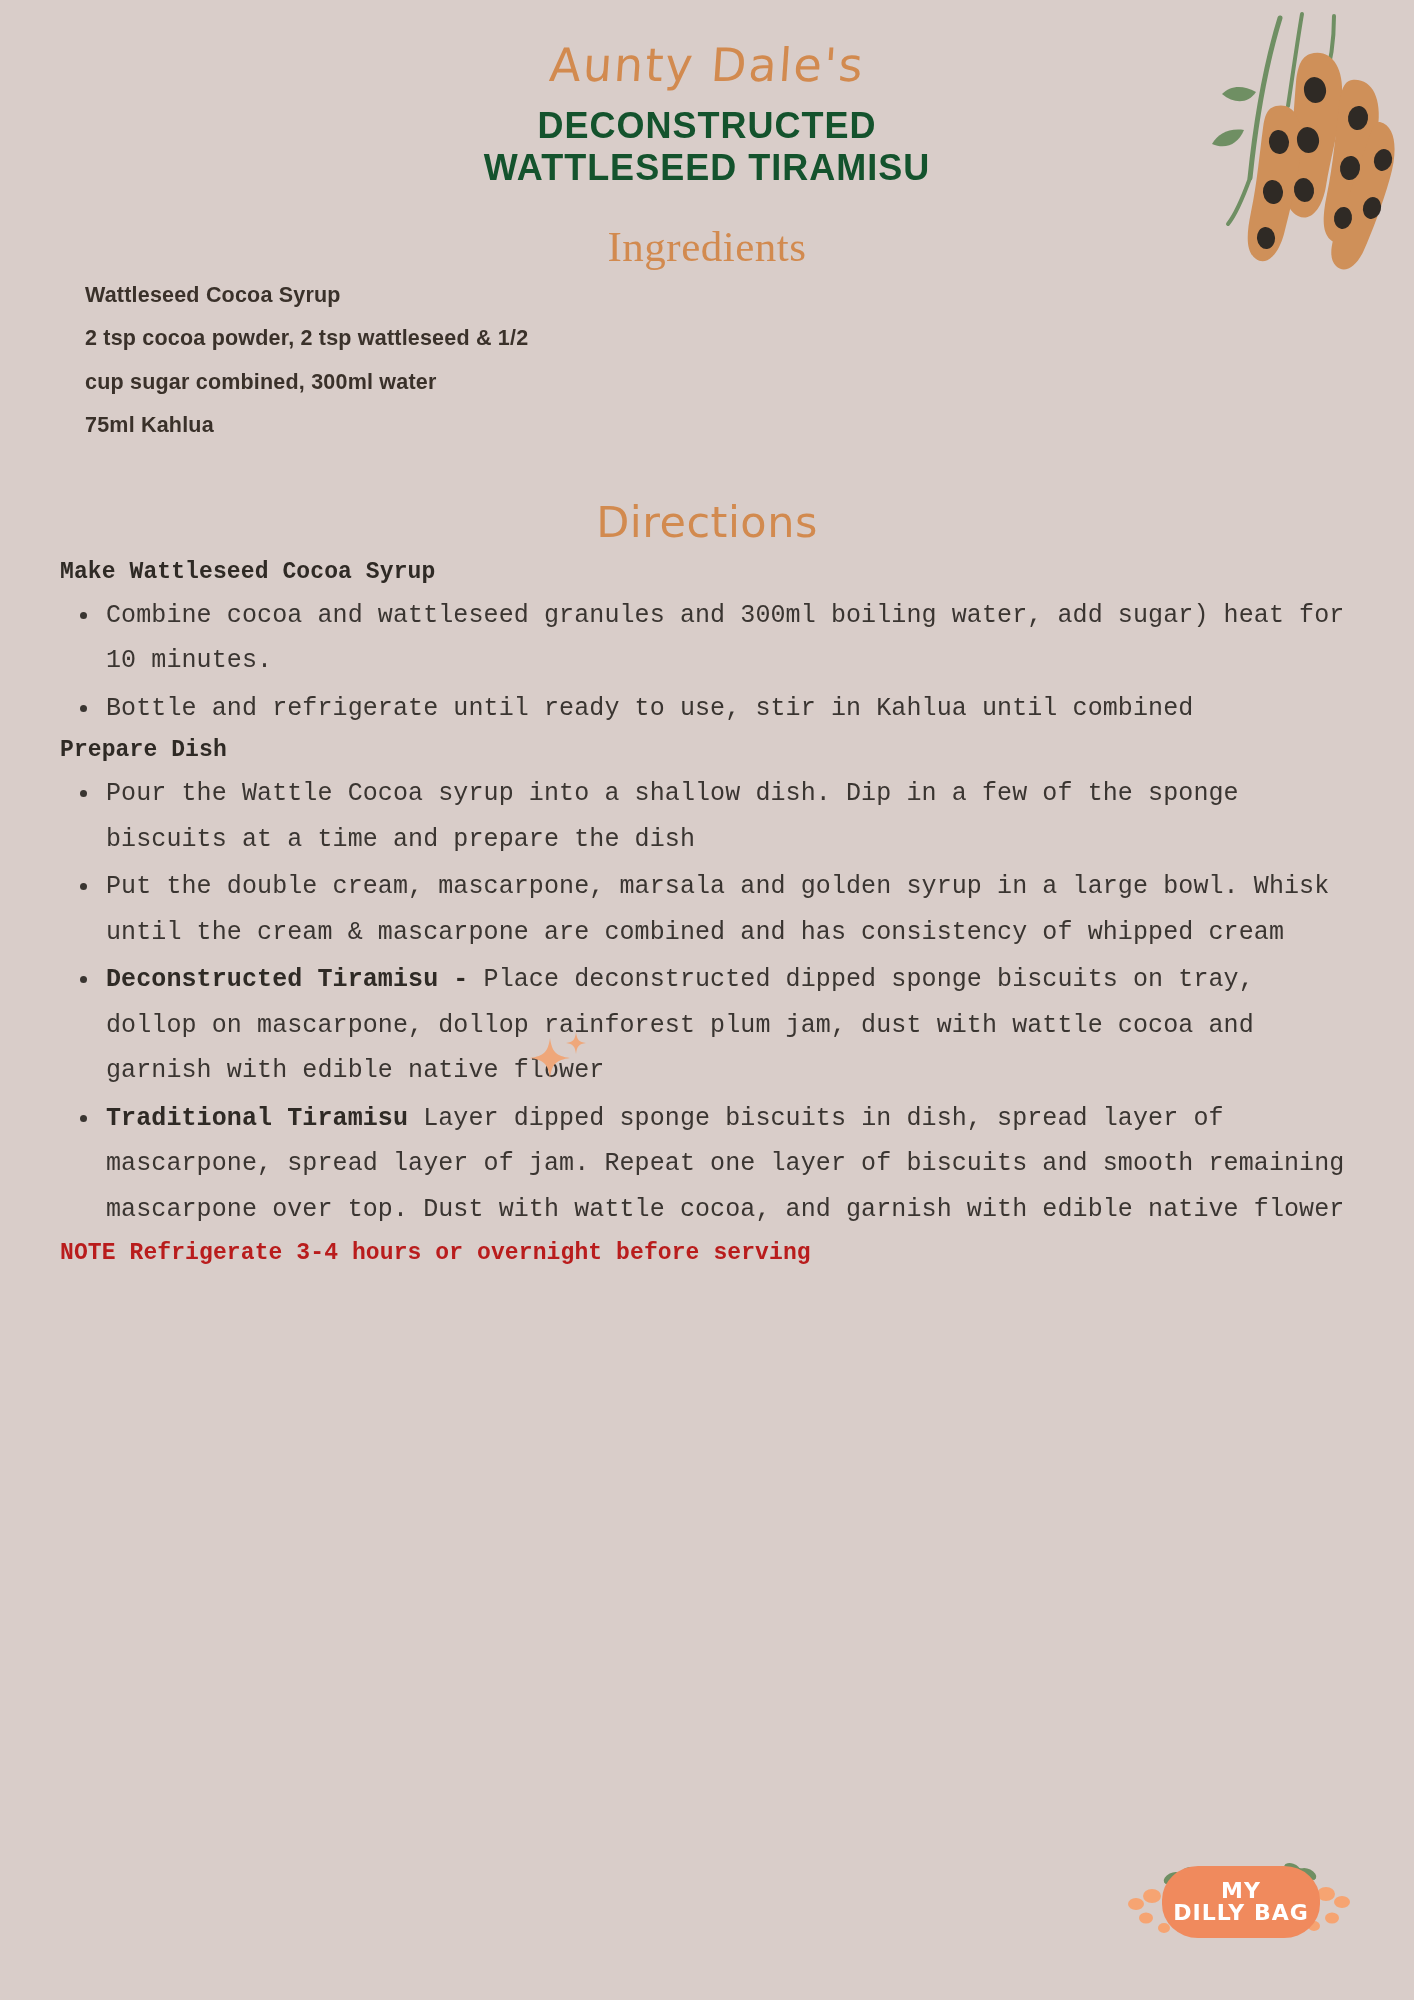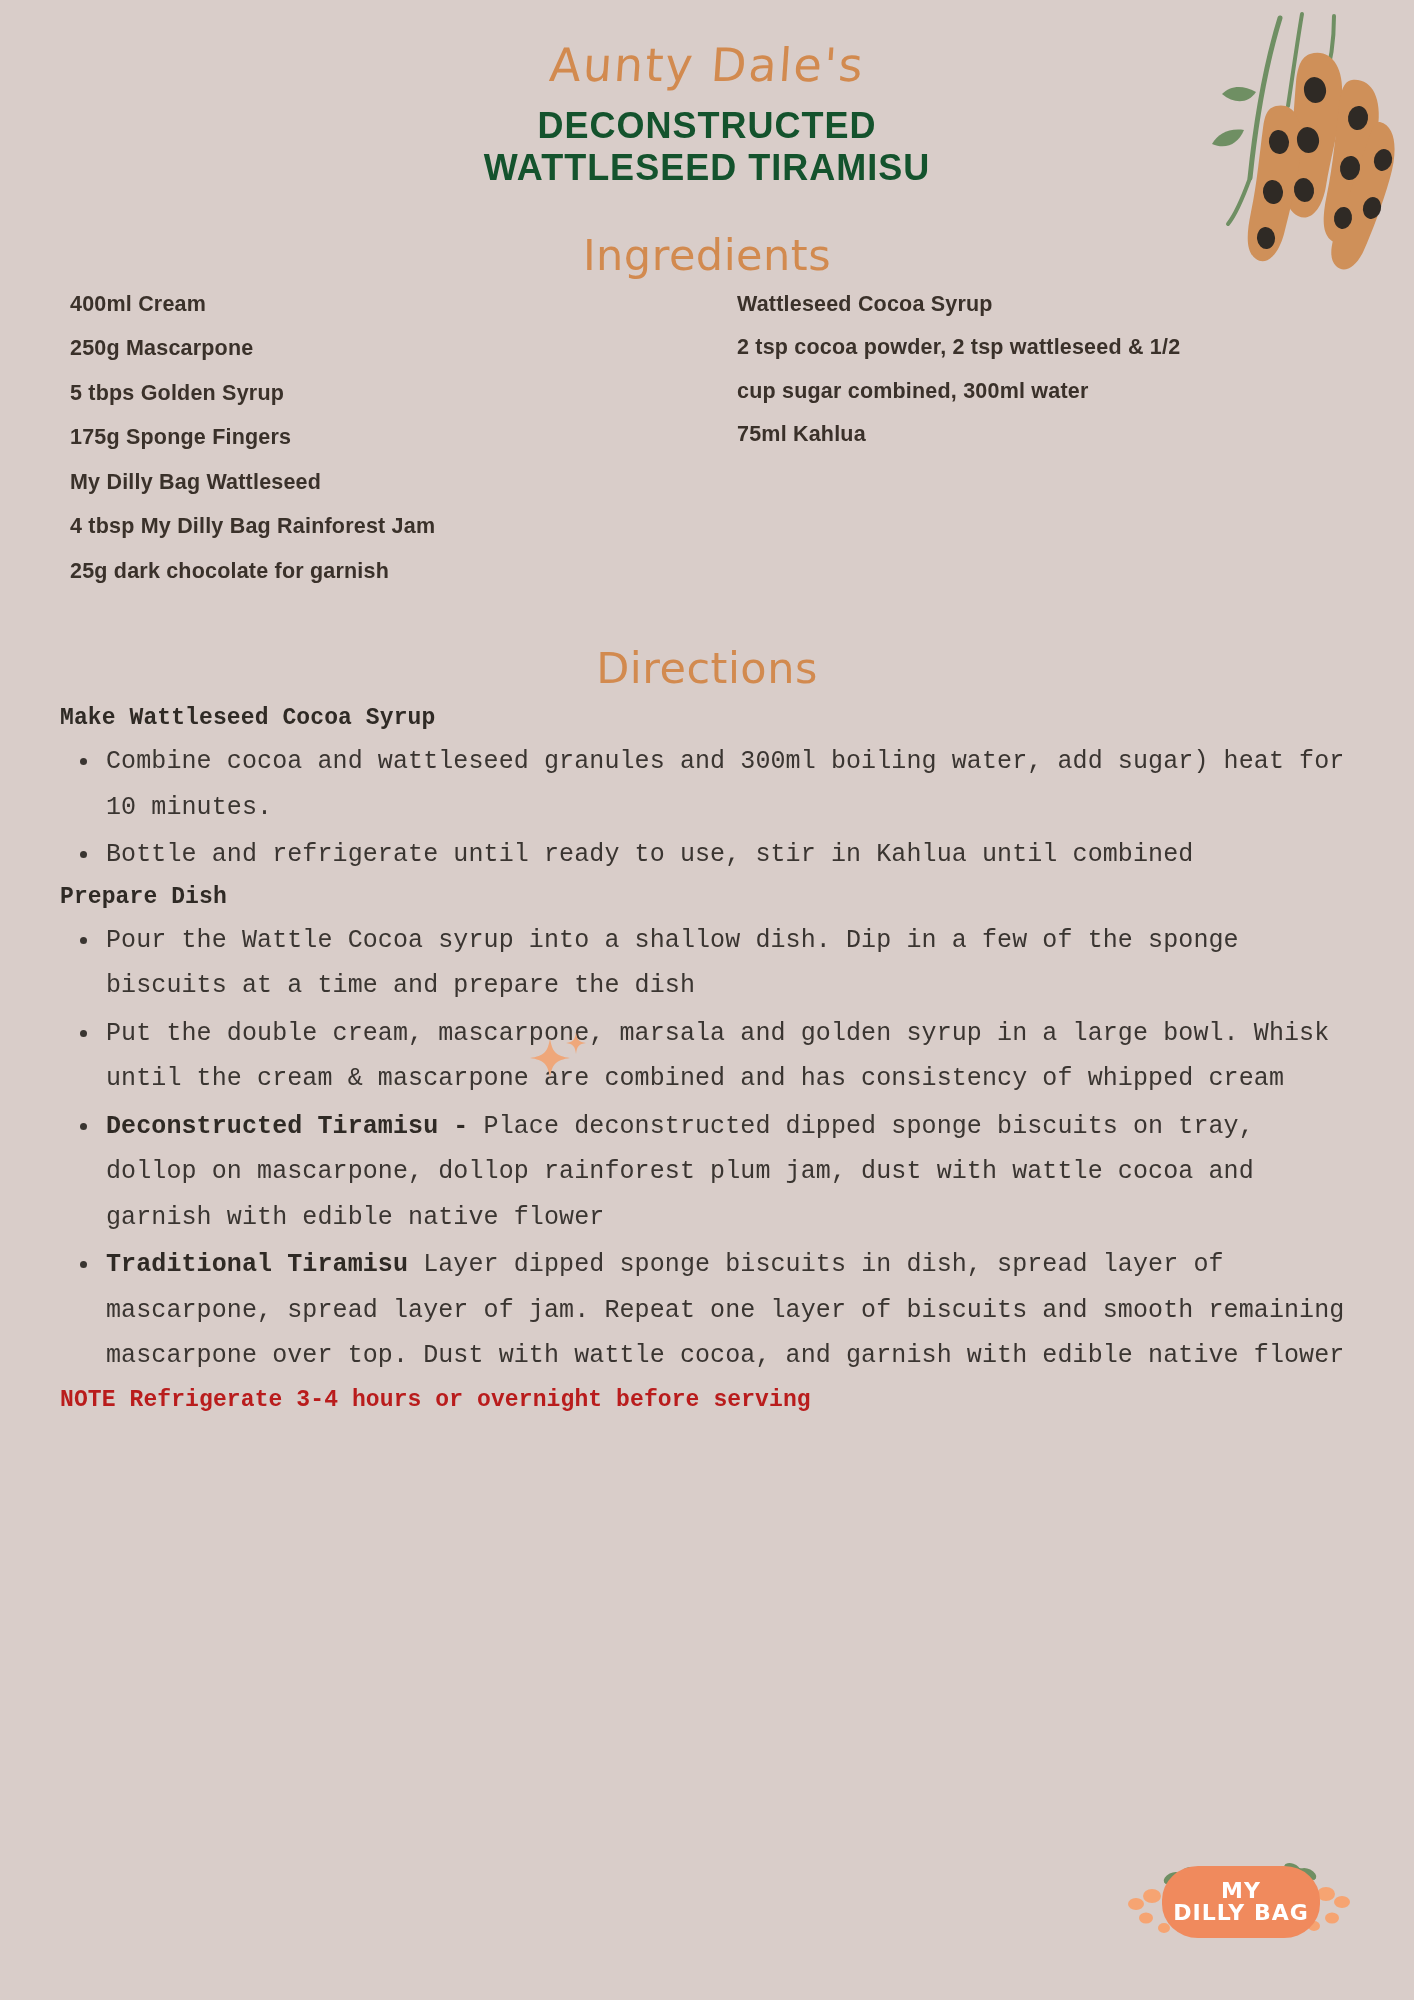--- a/index.html
+++ b/index.html
@@ -61,21 +61,21 @@
 
   
   .section-heading {
     font-family: "DejaVu Sans", sans-serif;
     font-size: 43px;
     color: #d28a4f;
     text-align: center;
     font-weight: 400;
     letter-spacing: 0.5px;
   }
-  #ingredients-heading { margin: 40px 0 14px 0; }
+  #ingredients-heading { margin: 32px 0 14px 0; font-family: Liberation Serif, serif; }
   #directions-heading  { margin: 38px 0 12px 0; }
 
   
   .ingredients-wrap {
     display: flex;
     padding: 0 55px 0 70px;
     gap: 30px;
     align-items: flex-start;
   }
   .ing-col { flex: 1; }
@@ -226,29 +226,20 @@
     <div class="script-title">Aunty Dale's</div>
     <h1 class="main-title">
       <span class="line">DECONSTRUCTED</span>
       <span class="line">WATTLESEED TIRAMISU</span>
     </h1>
   </div>
 
   <div class="section-heading" id="ingredients-heading">Ingredients</div>
 
   <div class="ingredients-wrap">
-    <div class="ing-col left">
-      <div class="ing-item">400ml Cream</div>
-      <div class="ing-item">250g Mascarpone</div>
-      <div class="ing-item">5 tbps Golden Syrup</div>
-      <div class="ing-item">175g Sponge Fingers</div>
-      <div class="ing-item">My Dilly Bag Wattleseed</div>
-      <div class="ing-item">4 tbsp My Dilly Bag Rainforest Jam</div>
-      <div class="ing-item">25g dark chocolate for garnish</div>
-    </div>
     <div class="ing-col right">
       <div class="ing-item">Wattleseed Cocoa Syrup</div>
       <div class="ing-item cont">2 tsp cocoa powder,  2 tsp wattleseed  &amp; 1/2</div>
       <div class="ing-item cont">cup sugar combined, 300ml water</div>
       <div class="ing-item">75ml Kahlua</div>
     </div>
   </div>
 
   <div class="section-heading" id="directions-heading">Directions</div>
 

